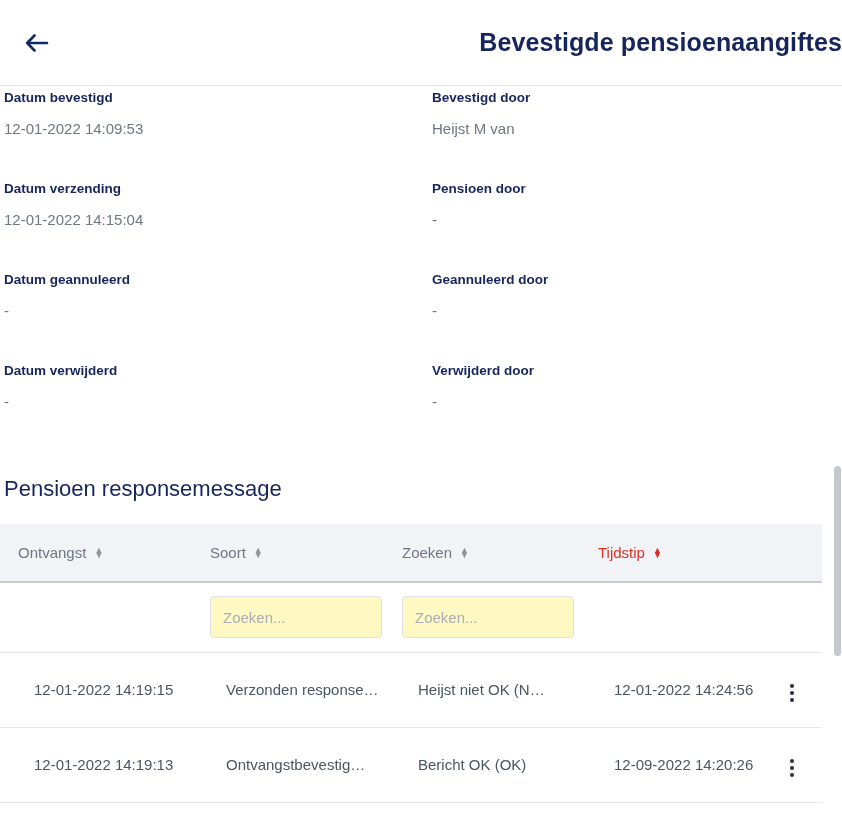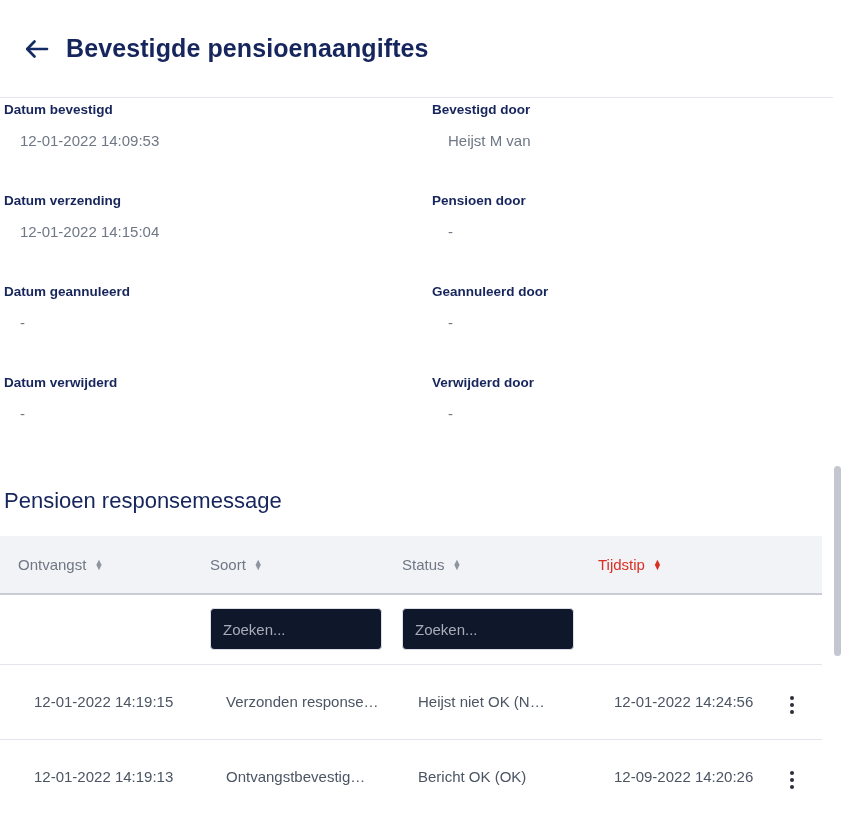--- a/index.html
+++ b/index.html
@@ -12,26 +12,27 @@
     height: 813px;
     background: #ffffff;
     font-family: "Liberation Sans", sans-serif;
     color: #1b2b5b;
     overflow: hidden;
     position: relative;
   }
 
   
   .page-header {
-    height: 98px;
+    height: 86px;
     display: flex;
     align-items: center;
     padding-left: 22px;
     border-bottom: 1px solid #e3e6ee;
     background: #ffffff;
+    justify-content: space-between;
   }
   .back-arrow {
     width: 30px;
     height: 30px;
     display: flex;
     align-items: center;
     justify-content: center;
     color: #132a63;
     cursor: pointer;
     margin-right: 14px;
@@ -63,21 +64,21 @@
   .field-label {
     font-size: 13.5px;
     font-weight: bold;
     color: #16255c;
     margin: 0 0 14px 0;
     line-height: 16px;
   }
   .field-value {
     font-size: 15px;
     color: #6f7785;
-    margin: 0 0 35px 16px;
+    margin: 0 0 35px 0;
     line-height: 18px;
     font-weight: normal;
   }
   .row-clip .field-label {
     
   }
   .clip-mask {
     position: absolute;
     top: 0;
     left: 0;
@@ -140,21 +141,21 @@
   }
   .filter-input {
     width: 172px;
     height: 42px;
     border: 1px solid #dcdfe6;
     border-radius: 4px;
     padding: 0 12px;
     font-size: 15px;
     color: #6f7785;
     font-family: "Liberation Sans", sans-serif;
-    background: #0f172a;
+    background: #fef9c3;
   }
   .filter-input::placeholder { color: #a9adb8; }
 
   tbody td {
     font-size: 15px;
     color: #4b5563;
     padding: 21px 0 21px 34px;
     border-bottom: 1px solid #e3e6ee;
     white-space: nowrap;
     overflow: hidden;
@@ -280,21 +281,21 @@
             <div class="th-inner">
               <span>Soort</span>
               <span class="sort-icon">
                 <span class="up">▲</span>
                   <span class="dn">▼</span>
               </span>
             </div>
           </th>
           <th>
             <div class="th-inner">
-              <span>Status</span>
+              <span>Zoeken</span>
               <span class="sort-icon">
                 <span class="up">▲</span>
                   <span class="dn">▼</span>
               </span>
             </div>
           </th>
           <th class="sorted">
             <div class="th-inner">
               <span>Tijdstip</span>
               <span class="sort-icon">

